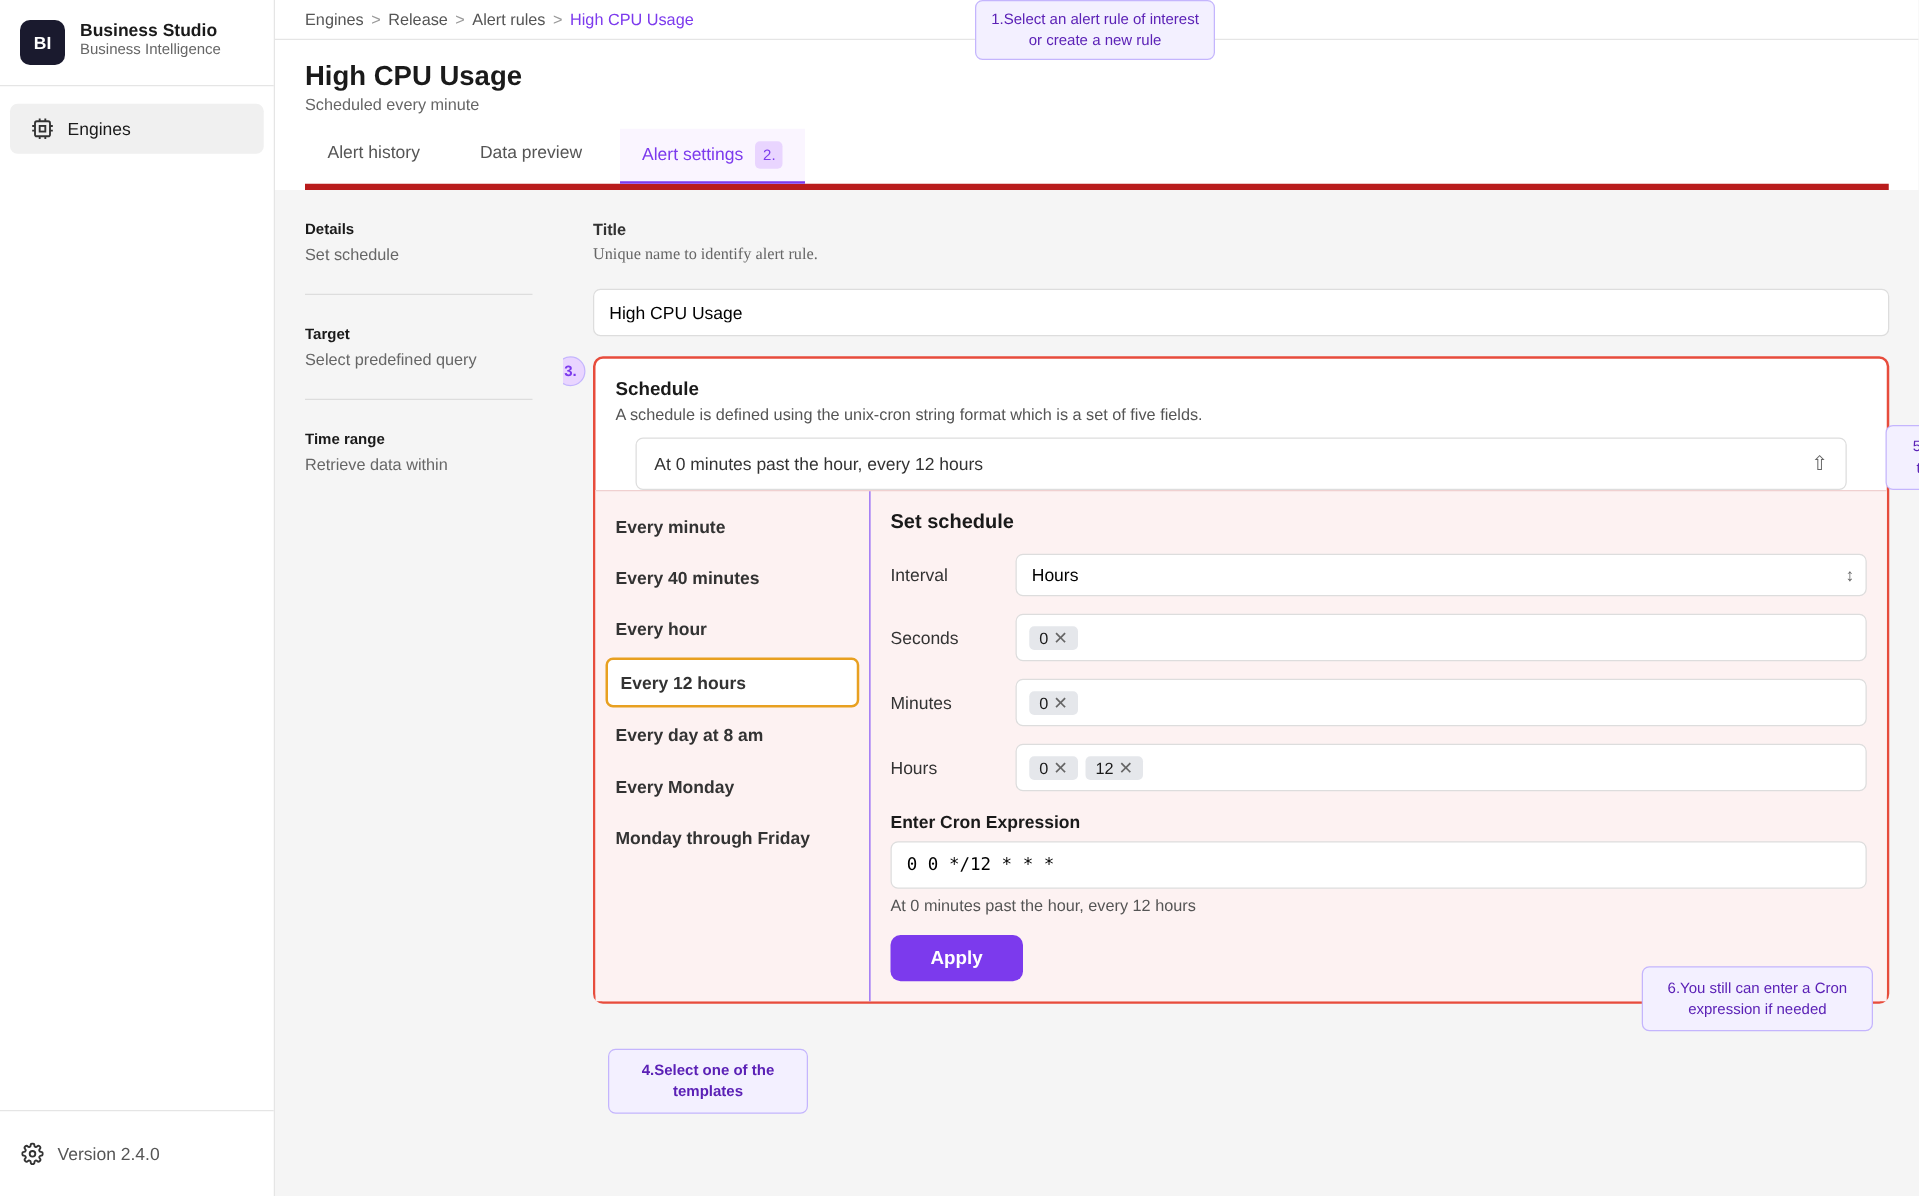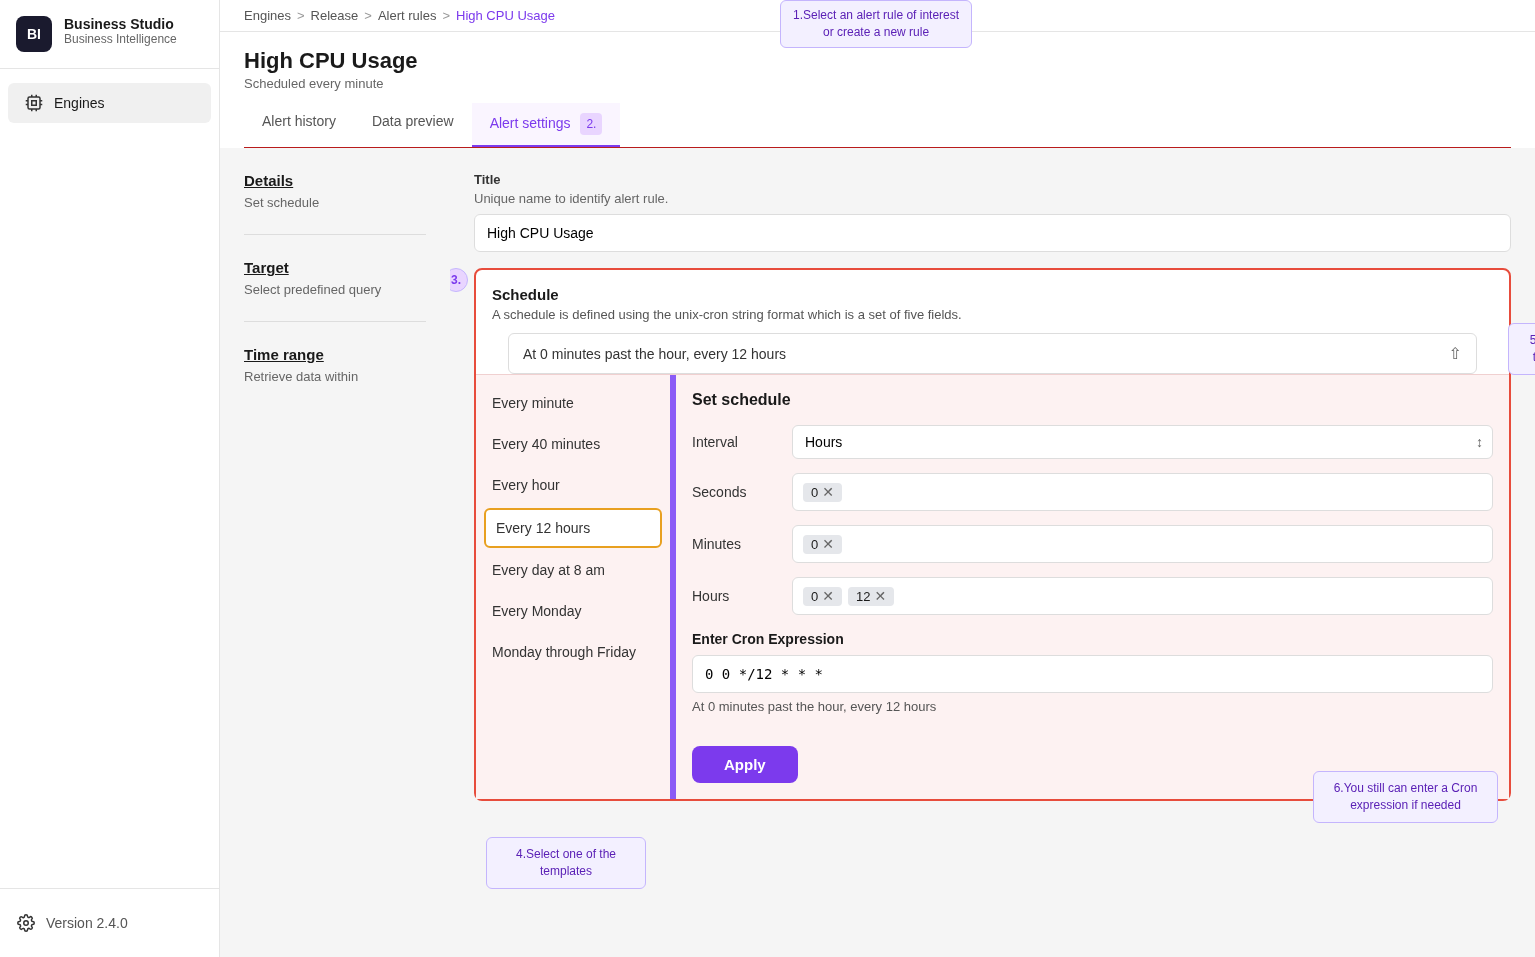--- a/index.html
+++ b/index.html
@@ -25,56 +25,56 @@
     .breadcrumb { padding: 8px 24px; background: #fff; border-bottom: 1px solid #e5e5e5; display: flex; align-items: center; gap: 6px; font-size: 13px; color: #555; position: relative; }
     .breadcrumb span { color: #555; }
     .breadcrumb .sep { color: #999; }
     .breadcrumb .current { color: #7c3aed; }
     .tooltip-box { position: absolute; top: 0px; left: 560px; background: #f3f0ff; border: 1px solid #c4b5fd; border-radius: 6px; padding: 6px 12px; font-size: 12px; color: #5b21b6; text-align: center; line-height: 1.4; white-space: nowrap; }
 
     
     .page-header { padding: 16px 24px 0; background: #fff; }
     .page-title { font-size: 22px; font-weight: 700; color: #1a1a1a; }
     .page-subtitle { font-size: 13px; color: #666; margin-top: 2px; }
-    .tabs { display: flex; gap: 0; margin-top: 12px; border-bottom: 1px solid #b91c1c; }
+    .tabs { display: flex; gap: 12px; margin-top: 12px; border-bottom: 5px solid #b91c1c; }
     .tab { padding: 10px 18px; cursor: pointer; font-size: 14px; font-weight: 500; color: #555; border-bottom: 2px solid transparent; }
     .tab.active { color: #7c3aed; border-bottom-color: #7c3aed; background: #faf5ff; }
     .tab-badge { display: inline-flex; align-items: center; justify-content: center; width: 22px; height: 22px; background: #e9d5ff; border-radius: 4px; font-size: 12px; color: #7c3aed; margin-left: 6px; }
 
     
     .content { flex: 1; display: flex; background: #f5f5f5; overflow: hidden; }
 
     
     .left-panel { width: 230px; flex-shrink: 0; padding: 24px; }
-    .section-title { font-size: 15px; font-weight: 600; margin-bottom: 6px; text-decoration: underline; }
+    .section-title { font-size: 12px; font-weight: 600; margin-bottom: 6px; }
     .section-desc { font-size: 13px; color: #666; }
     .divider { border: none; border-top: 1px solid #ddd; margin: 24px 0; }
 
     
     .right-panel { flex: 1; padding: 24px 24px 0; overflow-y: auto; }
 
     
     .form-label { font-size: 13px; font-weight: 600; color: #333; margin-bottom: 4px; }
-    .form-desc { font-size: 13px; color: #666; margin-bottom: 8px; }
+    .form-desc { font-size: 13px; color: #666; margin-bottom: 20px; font-family: Liberation Serif, serif; }
     .form-input { width: 100%; border: 1px solid #ddd; border-radius: 6px; padding: 10px 12px; font-size: 14px; background: #fff; outline: none; }
 
     
     .schedule-section { border: 2px solid #e74c3c; border-radius: 8px; margin-top: 16px; background: #fff; overflow: visible; }
     .schedule-header-row { padding: 16px 16px 0; }
     .schedule-title { font-size: 15px; font-weight: 600; }
     .schedule-desc { font-size: 13px; color: #555; margin-top: 4px; margin-bottom: 11px; }
 
     .schedule-summary { border: 1px solid #ddd; border-radius: 6px; padding: 10px 14px; display: flex; align-items: center; justify-content: space-between; margin: 0 16px 0; cursor: pointer; background: #fff; position: relative; }
     .schedule-summary-text { font-size: 14px; color: #333; }
     .schedule-chevron { font-size: 16px; color: #666; }
 
     .schedule-body { display: flex; background: #fdf2f2; border-top: 1px solid #f0d0d0; }
 
     
-    .templates-list { width: 200px; flex-shrink: 0; border-right: 6px solid #8b5cf6; padding: 8px 0; position: relative; }
+    .templates-list { width: 220px; flex-shrink: 0; border-right: 1px solid #8b5cf6; padding: 8px 0; position: relative; font-weight: bold; }
     .template-item { padding: 12px 16px; cursor: pointer; font-size: 14px; color: #333; border-bottom: 1px solid transparent; }
     .template-item.selected { border: 2px solid #e8a020; border-radius: 6px; margin: 2px 8px; padding: 10px 10px; background: #fff; }
 
     
     .schedule-right { flex: 1; padding: 16px; }
     .set-schedule-title { font-size: 16px; font-weight: 600; margin-bottom: 16px; }
 
     .field-row { display: flex; align-items: center; margin-bottom: 14px; }
     .field-label { width: 100px; font-size: 14px; color: #333; flex-shrink: 0; }
     .field-control { flex: 1; }
@@ -84,21 +84,21 @@
 
     .tag-input { display: flex; flex-wrap: wrap; gap: 6px; align-items: center; border: 1px solid #ddd; border-radius: 6px; padding: 6px 10px; background: #fff; min-height: 38px; }
     .tag { display: inline-flex; align-items: center; gap: 4px; background: #e5e7eb; border-radius: 4px; padding: 2px 8px; font-size: 13px; }
     .tag-remove { cursor: pointer; color: #666; font-size: 14px; line-height: 1; }
 
     .cron-section { margin-top: 16px; }
     .cron-label { font-size: 14px; font-weight: 600; margin-bottom: 8px; }
     .cron-input { width: 100%; border: 1px solid #ddd; border-radius: 6px; padding: 10px 12px; font-size: 14px; background: #fff; font-family: monospace; }
     .cron-desc { font-size: 13px; color: #555; margin-top: 6px; }
 
-    .apply-btn { background: #7c3aed; color: #fff; border: none; border-radius: 8px; padding: 10px 32px; font-size: 15px; font-weight: 600; cursor: pointer; margin-top: 32px; }
+    .apply-btn { background: #7c3aed; color: #fff; border: none; border-radius: 8px; padding: 10px 32px; font-size: 15px; font-weight: 600; cursor: pointer; margin-top: 16px; }
 
     .schedule-wrapper { position: relative; }
   </style>
 </head>
 <body>
 
 <div class="sidebar">
   <div class="sidebar-header">
     <div class="sidebar-logo">BI</div>
     <div>

